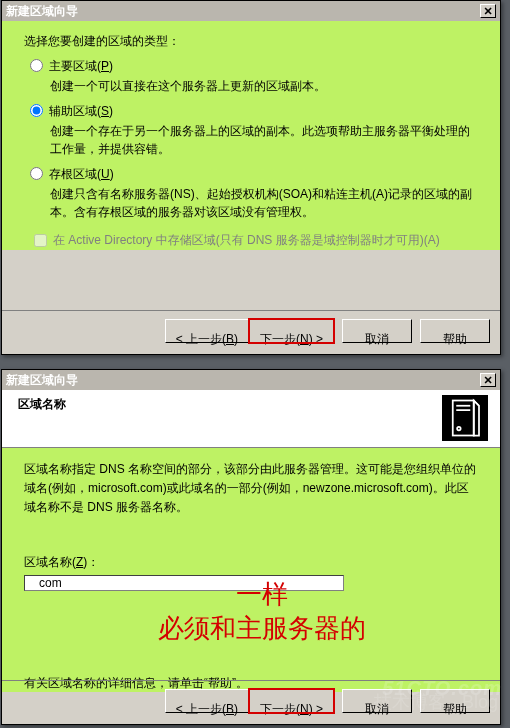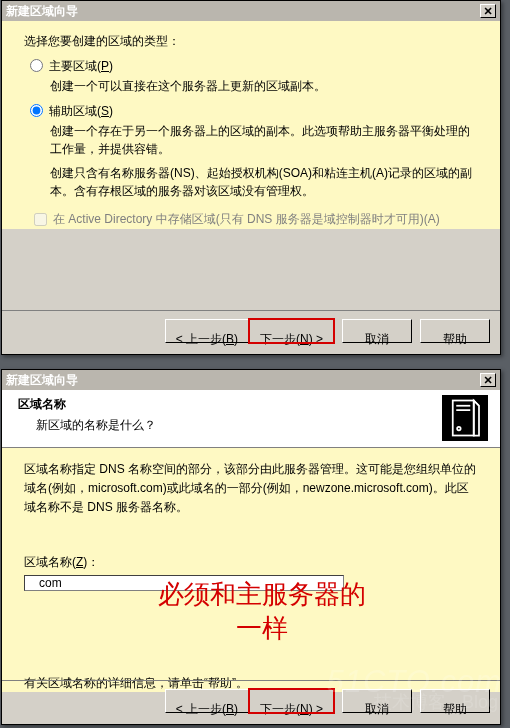--- a/index.html
+++ b/index.html
@@ -57,21 +57,21 @@
   .header-sub { margin:4px 0 0 18px; }
   .header-icon {
     position:absolute; right:12px; top:5px;
     width:46px; height:46px;
     background:#000;
     display:flex;align-items:center;justify-content:center;
   }
   .header-icon svg { width:36px;height:42px; }
   .body-area {
     padding:12px 22px 0 22px;
-    background:#fef9c3;
+    background:#bef264;
   }
   .opt { display:flex; align-items:flex-start; margin:8px 0 2px 6px; }
   .opt input[type=radio]{ margin:1px 6px 0 0; }
   .opt-label { display:inline; }
   .opt-label .hotkey { text-decoration: underline; }
   .opt-desc { margin:2px 0 6px 26px; line-height:1.5; }
   .chk-row { margin:10px 0 0 6px; display:flex; align-items:center; color:#808080; }
   .chk-row input { margin-right:6px; }
   .button-bar {
     position:absolute;
@@ -119,22 +119,22 @@
     font-family:"KaiTi","STKaiti","SimSun",serif;
     font-size:26px;
     pointer-events:none;
     text-align:center;
     line-height:1.3;
   }
   .watermark {
     position:absolute;
     right:8px; bottom:28px;
     font-family:Arial,sans-serif;
-    font-size:31px;
-    font-weight:normal;
+    font-size:20px;
+    font-weight:bold;
     font-style:italic;
     color:rgba(255,255,255,0.18);
     letter-spacing:1px;
     pointer-events:none;
   }
   .watermark-sub {
     position:absolute;
     right:12px; bottom:14px;
     font-family:Arial,sans-serif;
     font-size:18px;
@@ -161,20 +161,24 @@
       <span class="opt-label">主要区域(<span class="hotkey">P</span>)</span>
     </div>
     <div class="opt-desc">创建一个可以直接在这个服务器上更新的区域副本。</div>
 
     <div class="opt">
       <input type="radio" name="ztype1" checked="" style="">
       <span class="opt-label">辅助区域(<span class="hotkey">S</span>)</span>
     </div>
     <div class="opt-desc">创建一个存在于另一个服务器上的区域的副本。此选项帮助主服务器平衡处理的工作量，并提供容错。</div>
 
+    <div class="opt">
+      <input type="radio" name="ztype1" style="">
+      <span class="opt-label">存根区域(<span class="hotkey">U</span>)</span>
+    </div>
     <div class="opt-desc">创建只含有名称服务器(NS)、起始授权机构(SOA)和粘连主机(A)记录的区域的副本。含有存根区域的服务器对该区域没有管理权。</div>
 
     <div class="chk-row">
       <input type="checkbox" disabled="" style="">
       <span>在 Active Directory 中存储区域(只有 DNS 服务器是域控制器时才可用)(A)</span>
     </div>
   </div>
 
   <div class="button-bar">
     <div class="btn-group">
@@ -187,21 +191,20 @@
 </div>
 
 <div class="wizard second">
   <div class="titlebar">
     <span class="titlebar-text">新建区域向导</span>
     <span class="close-btn">✕</span>
   </div>
 
   <div class="header-panel">
     <div class="header-title">区域名称</div>
-    <div class="header-sub">新区域的名称是什么？</div>
     <div class="header-icon">
       <svg viewBox="0 0 40 48">
           <g fill="none" stroke="#fff" stroke-width="2">
         <rect x="6" y="4" width="24" height="40"></rect>
         <polygon points="30,4 36,10 36,44 30,44" fill="none"></polygon>
         <line x1="30" y1="4" x2="36" y2="10"></line>
         <line x1="10" y1="10" x2="26" y2="10"></line>
         <line x1="10" y1="15" x2="26" y2="15"></line>
         <circle cx="13" cy="36" r="2"></circle>
       </g>
@@ -211,22 +214,22 @@
 
   <div class="body-area" style="position:relative;">
     <div class="desc-block">区域名称指定 DNS 名称空间的部分，该部分由此服务器管理。这可能是您组织单位的域名(例如，microsoft.com)或此域名的一部分(例如，newzone.microsoft.com)。此区域名称不是 DNS 服务器名称。</div>
 
     <div class="field-label" style="margin-top:36px;">区域名称(<span class="hotkey">Z</span>)：</div>
     <input class="text-input" value="com" style="">
 
     <div style="margin-top:84px;">有关区域名称的详细信息，请单击“帮助”。</div>
 
     <div class="red-annot" style="left:120px; top:130px; width:280px;">
+      <div>一样</div>
       <div>必须和主服务器的</div>
-      <div>一样</div>
     </div>
   </div>
 
   <div class="button-bar">
     <div class="btn-group">
       <button class="wiz left">&lt; 上一步(<span class="hotkey">B</span>)</button>
       <button class="wiz highlight-next">下一步(<span class="hotkey">N</span>) &gt;</button>
     </div>
     <button class="wiz">取消</button>
     <button class="wiz">帮助</button>

